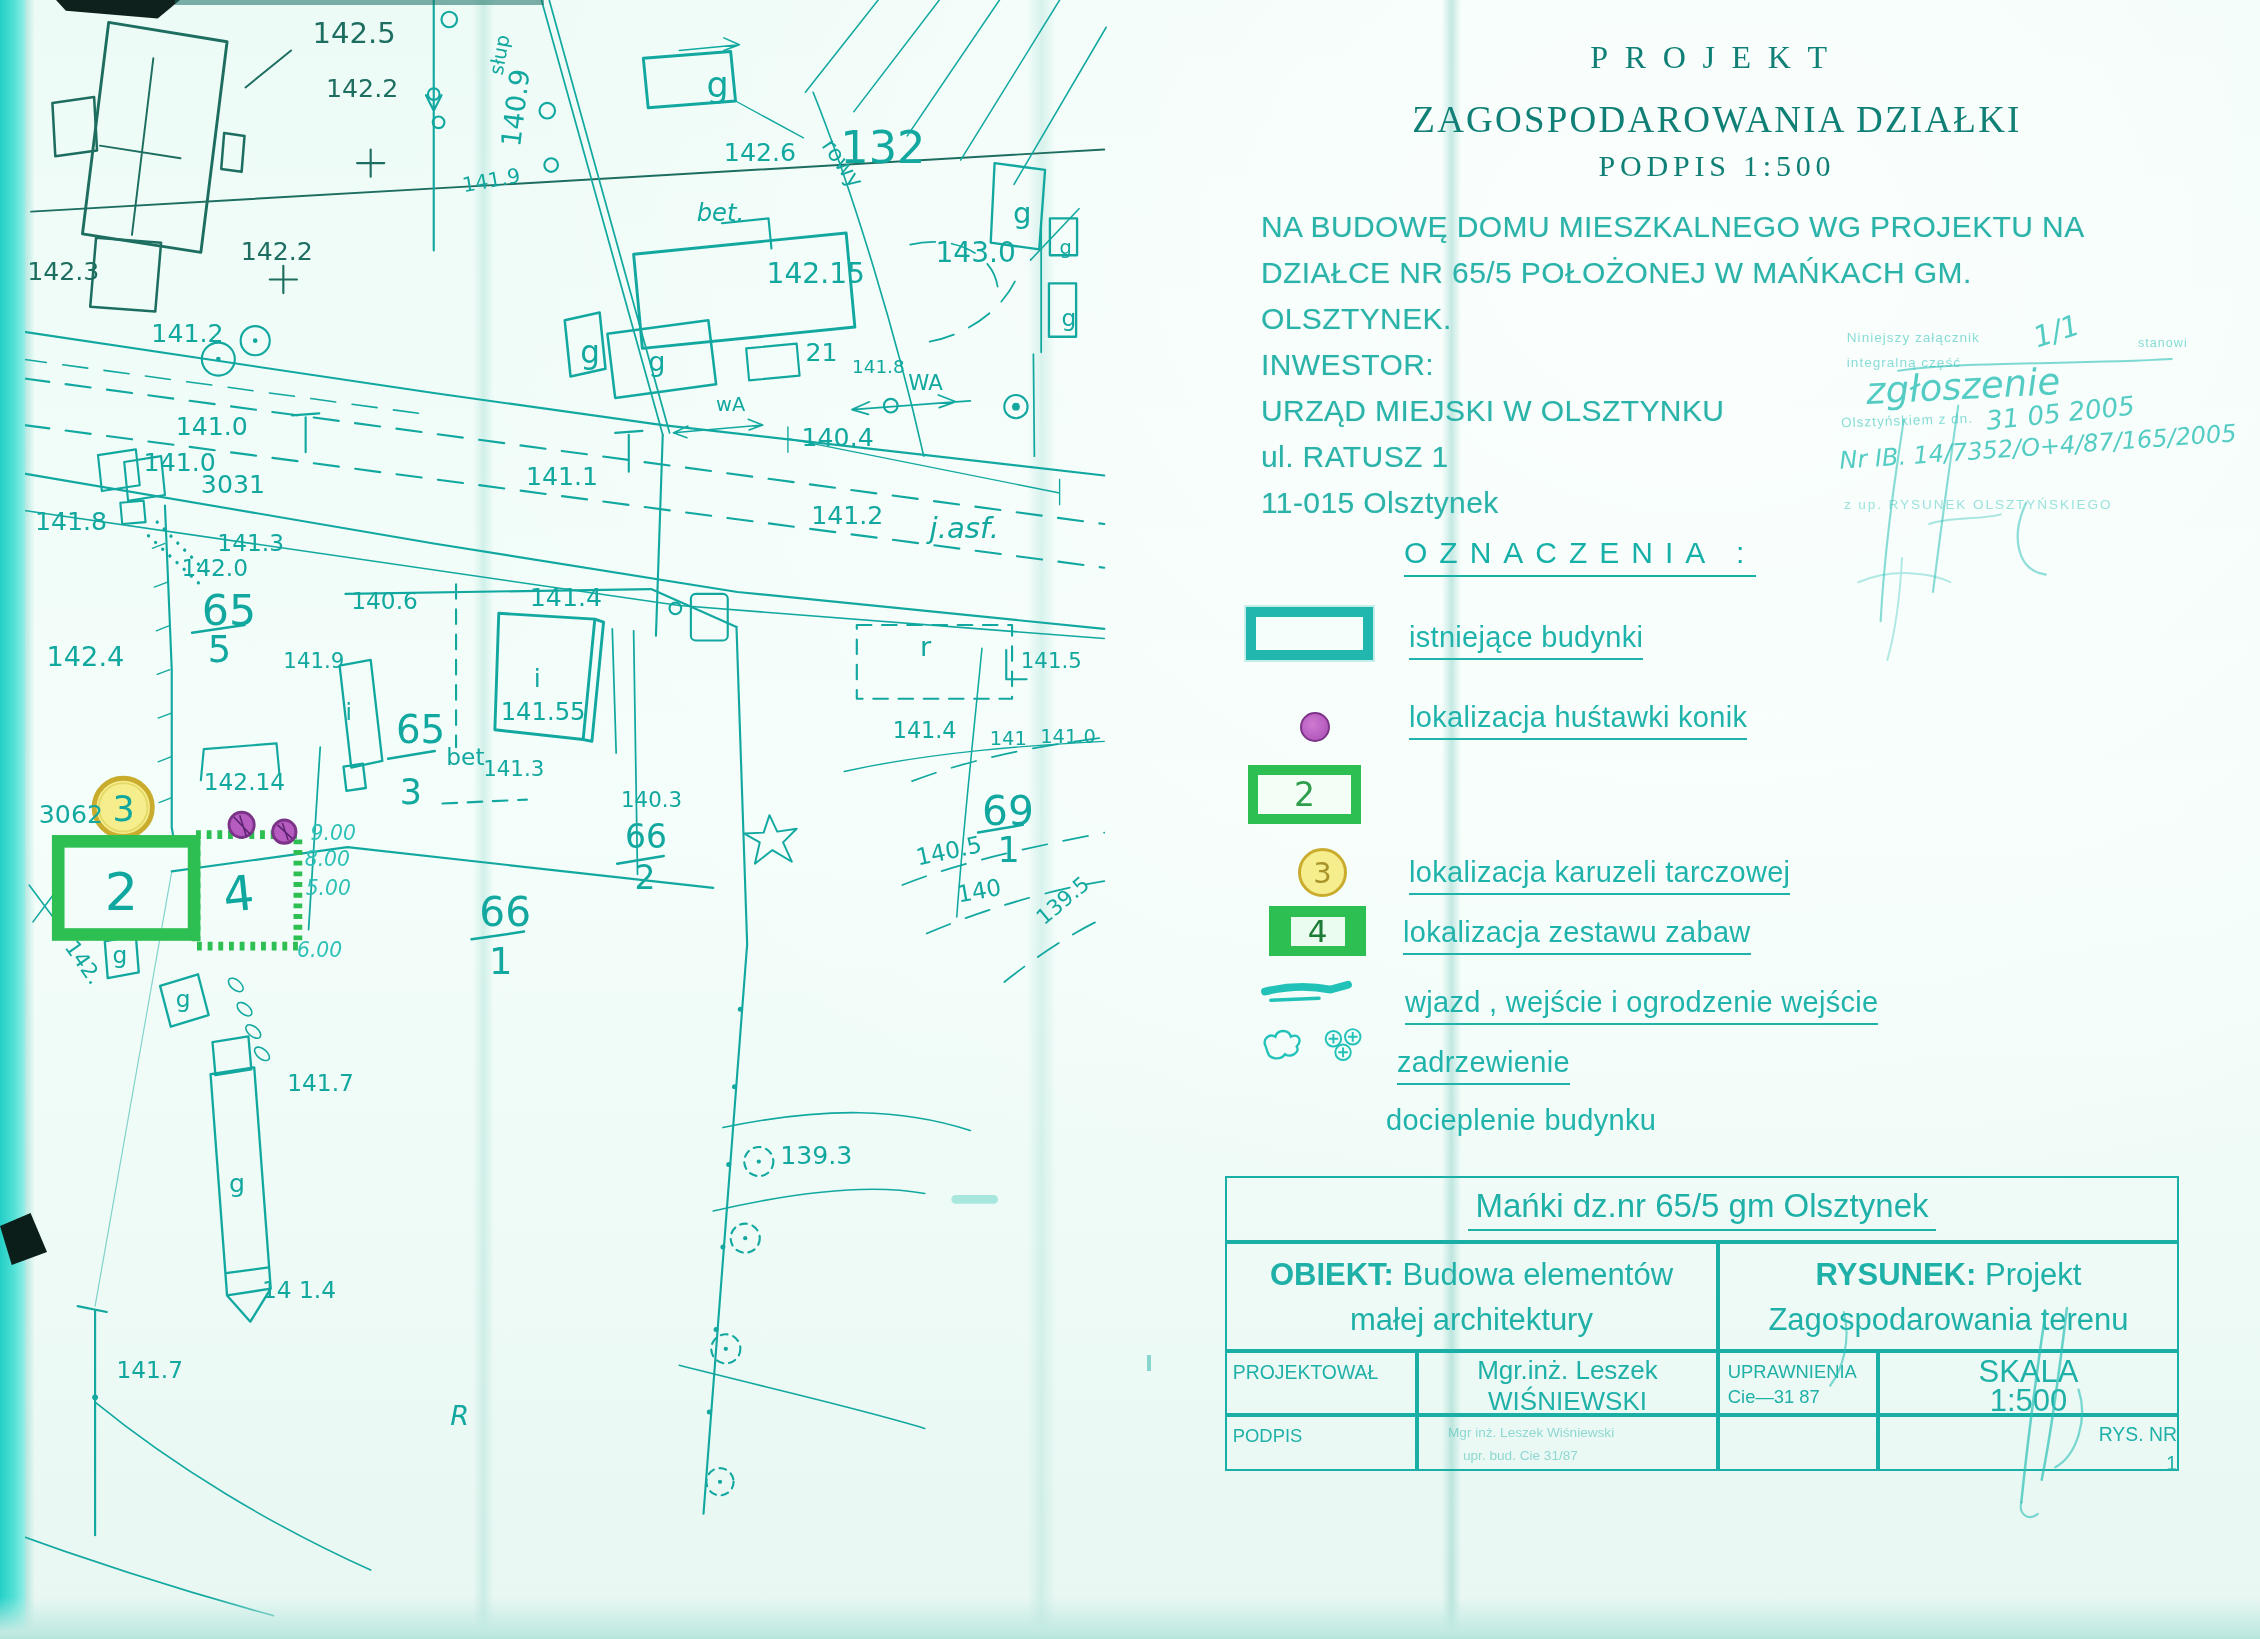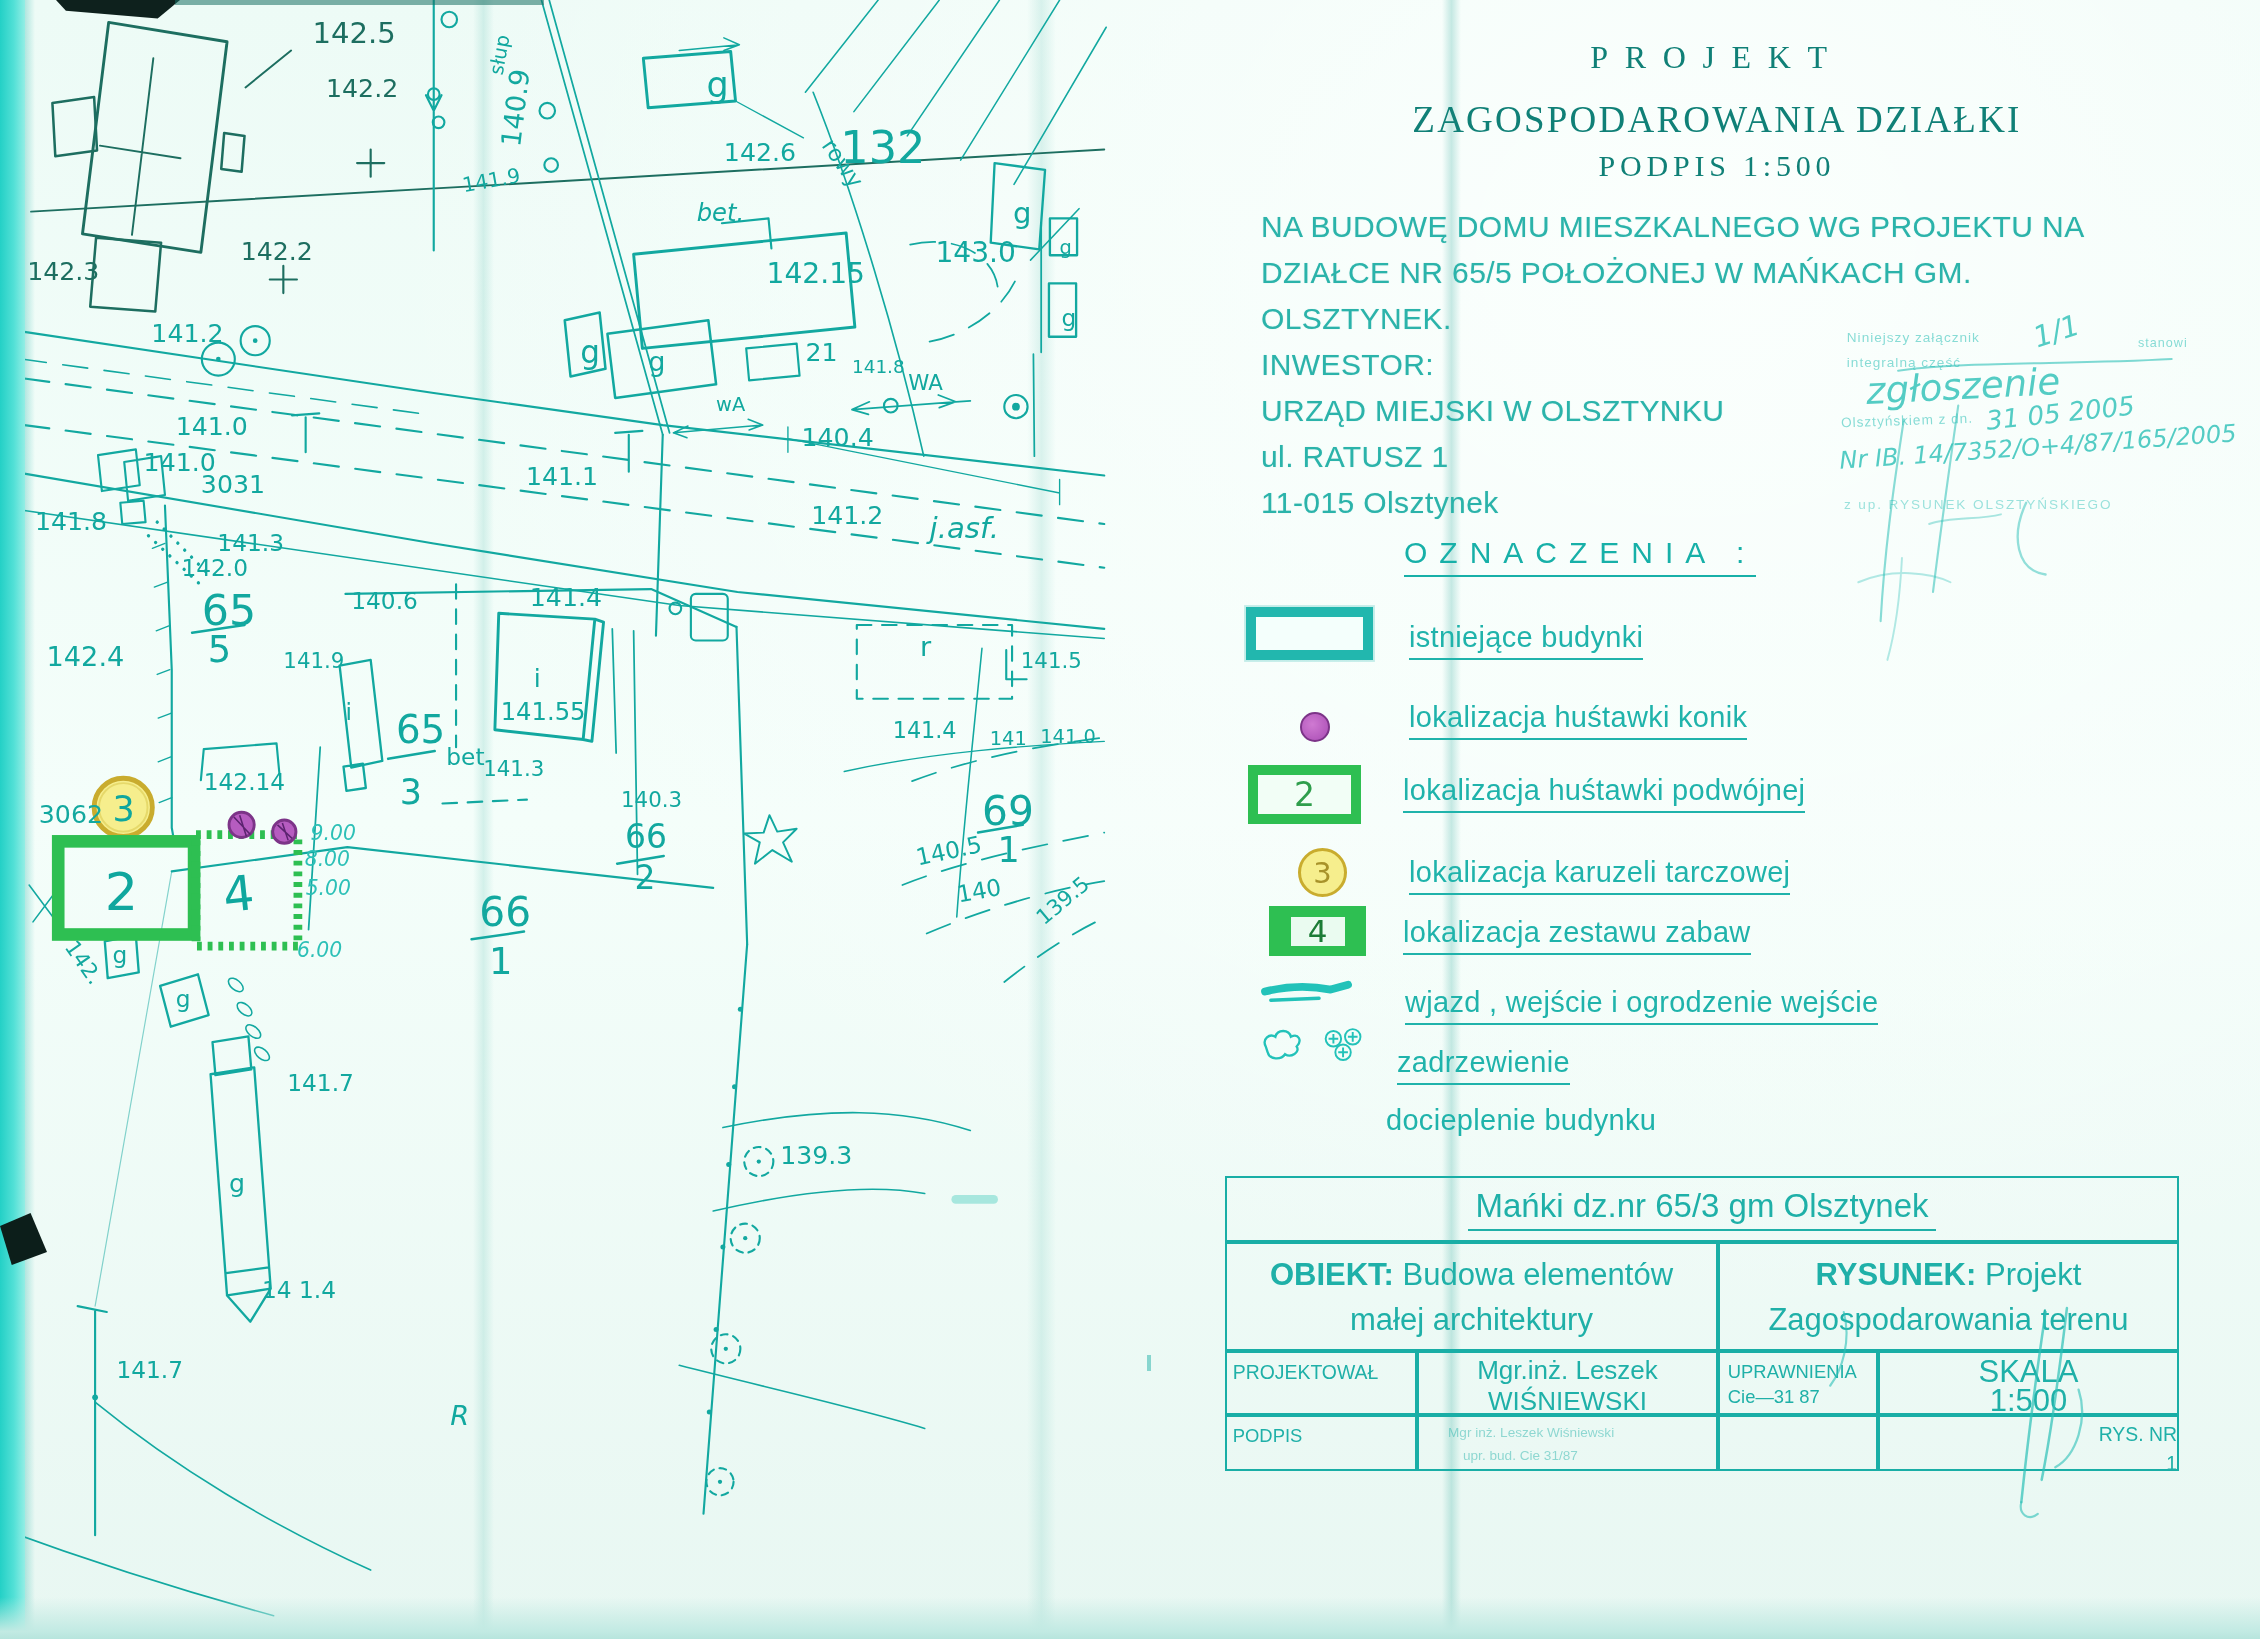--- a/index.html
+++ b/index.html
@@ -343,21 +343,20 @@
 
   <div class="abs lsym-exist"></div>
   <span class="abs litem-text" style="left:1409px;top:621px;">istniejące budynki</span>
 
   <div class="abs lsym-dot"></div>
   <span class="abs litem-text" style="left:1409px;top:701px;">lokalizacja huśtawki konik</span>
 
   <div class="abs lsym-g2">
     <span>2</span>
   </div>
-  <span class="abs litem-text" style="left:1403px;top:774px;">lokalizacja huśtawki podwójnej</span>
 
   <div class="abs lsym-c3">
     <span>3</span>
   </div>
   <span class="abs litem-text" style="left:1409px;top:856px;">lokalizacja karuzeli tarczowej</span>
 
   <div class="abs lsym-g4">
     <span class="inner">4</span>
   </div>
   <span class="abs litem-text" style="left:1403px;top:916px;">lokalizacja zestawu zabaw</span>
@@ -378,21 +377,21 @@
       <circle cx="88" cy="28" r="8"></circle>
         <path d="M83,28 h10 M88,23 v10"></path>
     </g>
   </svg>
   <span class="abs litem-text" style="left:1397px;top:1046px;">zadrzewienie</span>
 
   <span class="abs litem-text nounder" style="left:1386px;top:1104px;">docieplenie budynku</span>
 
   <div class="abs tb">
     <div class="cell tb-header">
-      <span>Mańki dz.nr 65/3 gm Olsztynek</span>
+      <span>Mańki dz.nr 65/5 gm Olsztynek</span>
     </div>
     <div class="cell tb-obiekt tb-big">
       <span><b>OBIEKT:</b>
       <span>Budowa elementów małej architektury</span></span>
     </div>
     <div class="cell tb-rysunek tb-big">
       <span><b>RYSUNEK:</b>
       <span>Projekt Zagospodarowania terenu</span></span>
     </div>
     <div class="cell tb-proj-l">PROJEKTOWAŁ</div>

